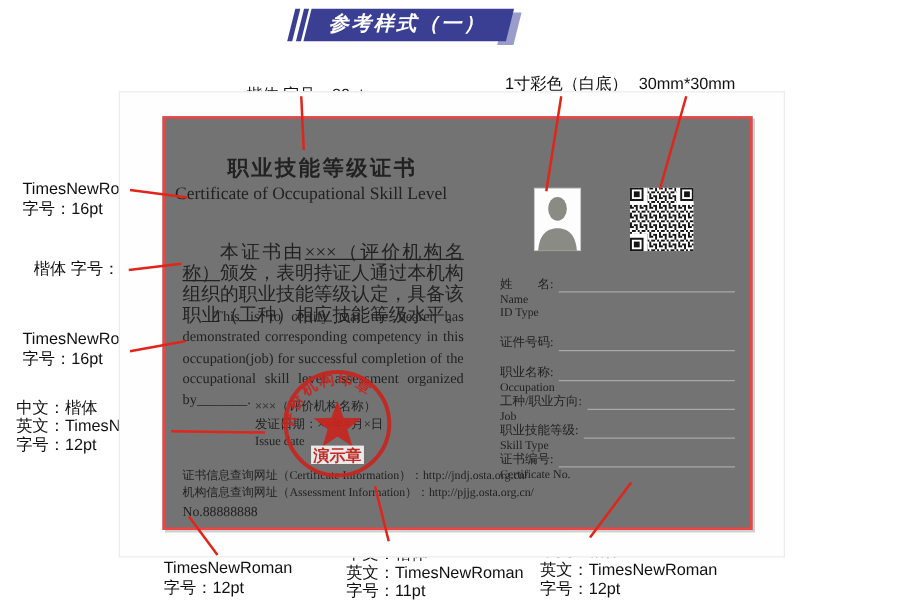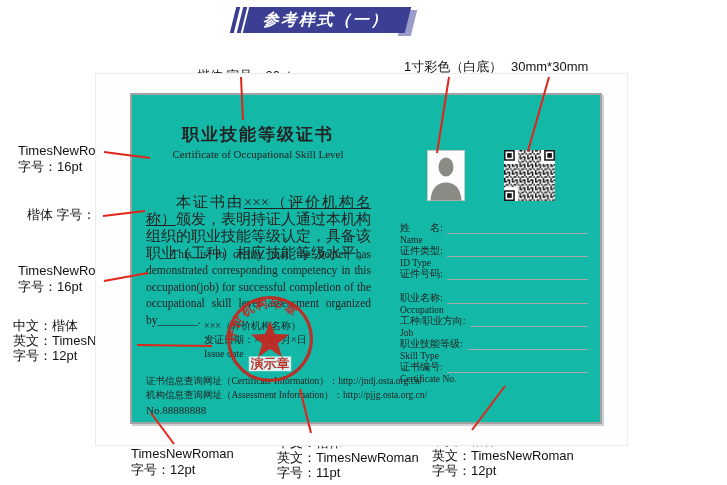--- a/index.html
+++ b/index.html
@@ -21,29 +21,29 @@
   .anno{position:absolute;font-size:13px;line-height:16px;color:#111;white-space:nowrap;}
   .anno span{display:block;}
 
   
   #lines{position:absolute;left:0;top:0;width:727px;height:485px;z-index:20;pointer-events:none;}
   #lines line{stroke:#e0251b;stroke-width:2;}
 
   
   .ghost{position:absolute;left:95px;top:73px;width:531px;height:371px;
     border:1px solid #ececec;background:#fefefe;}
-  .cert{position:absolute;left:130px;top:93px;width:468px;height:327px;background:#14b8a6;
-    border:2px solid #a3a3a3;box-shadow:2px 2px 0 rgba(0,0,0,.18);z-index:5;}
+  .cert{position:absolute;left:130px;top:93px;width:468px;height:327px;background:#737373;
+    border:2px solid #ef4444;box-shadow:2px 2px 0 rgba(0,0,0,.18);z-index:5;}
   .cert *{box-sizing:border-box;}
 
   .cert-title{position:absolute;left:8px;top:28px;width:236px;text-align:center;
     font-family:"Liberation Serif",serif;font-size:17px;font-weight:bold;
     letter-spacing:2px;color:#222;}
-  .cert-subtitle{position:absolute;left:8px;top:53px;width:236px;text-align:center;
-    font-family:"Liberation Serif",serif;font-size:11px;color:#222;}
+  .cert-subtitle{position:absolute;left:8px;top:53px;width:236px;text-align:left;
+    font-family:"Liberation Serif",serif;font-size:14px;color:#222;}
 
   .cn-body{position:absolute;left:14px;top:84px;width:225px;
     font-family:"Liberation Serif",serif;font-size:15px;line-height:17px;
     text-align:justify;text-indent:2em;color:#222;}
   .cn-body .u{text-decoration:underline;}
   .en-body{position:absolute;left:14px;top:139px;width:225px;
     font-family:"Liberation Serif",serif;font-size:11.5px;line-height:16.5px;
     text-align:justify;text-indent:2.2em;color:#222;}
 
   .issuer{position:absolute;left:72px;top:224px;font-family:"Liberation Serif",serif;
@@ -190,24 +190,20 @@
 
     <div class="fields">
       <div class="field">
         <div class="fline">
             <span class="fcn">姓　　名:</span>
             <span class="frule"></span>
           </div>
         <div class="fen">Name</div>
       </div>
       <div class="field">
-        <div class="fline">
-            <span class="fcn">证件类型:</span>
-            <span class="frule"></span>
-          </div>
         <div class="fen">ID Type</div>
       </div>
       <div class="field">
         <div class="fline">
             <span class="fcn">证件号码:</span>
             <span class="frule"></span>
           </div>
       </div>
       <div class="field">
         <div class="fline">

